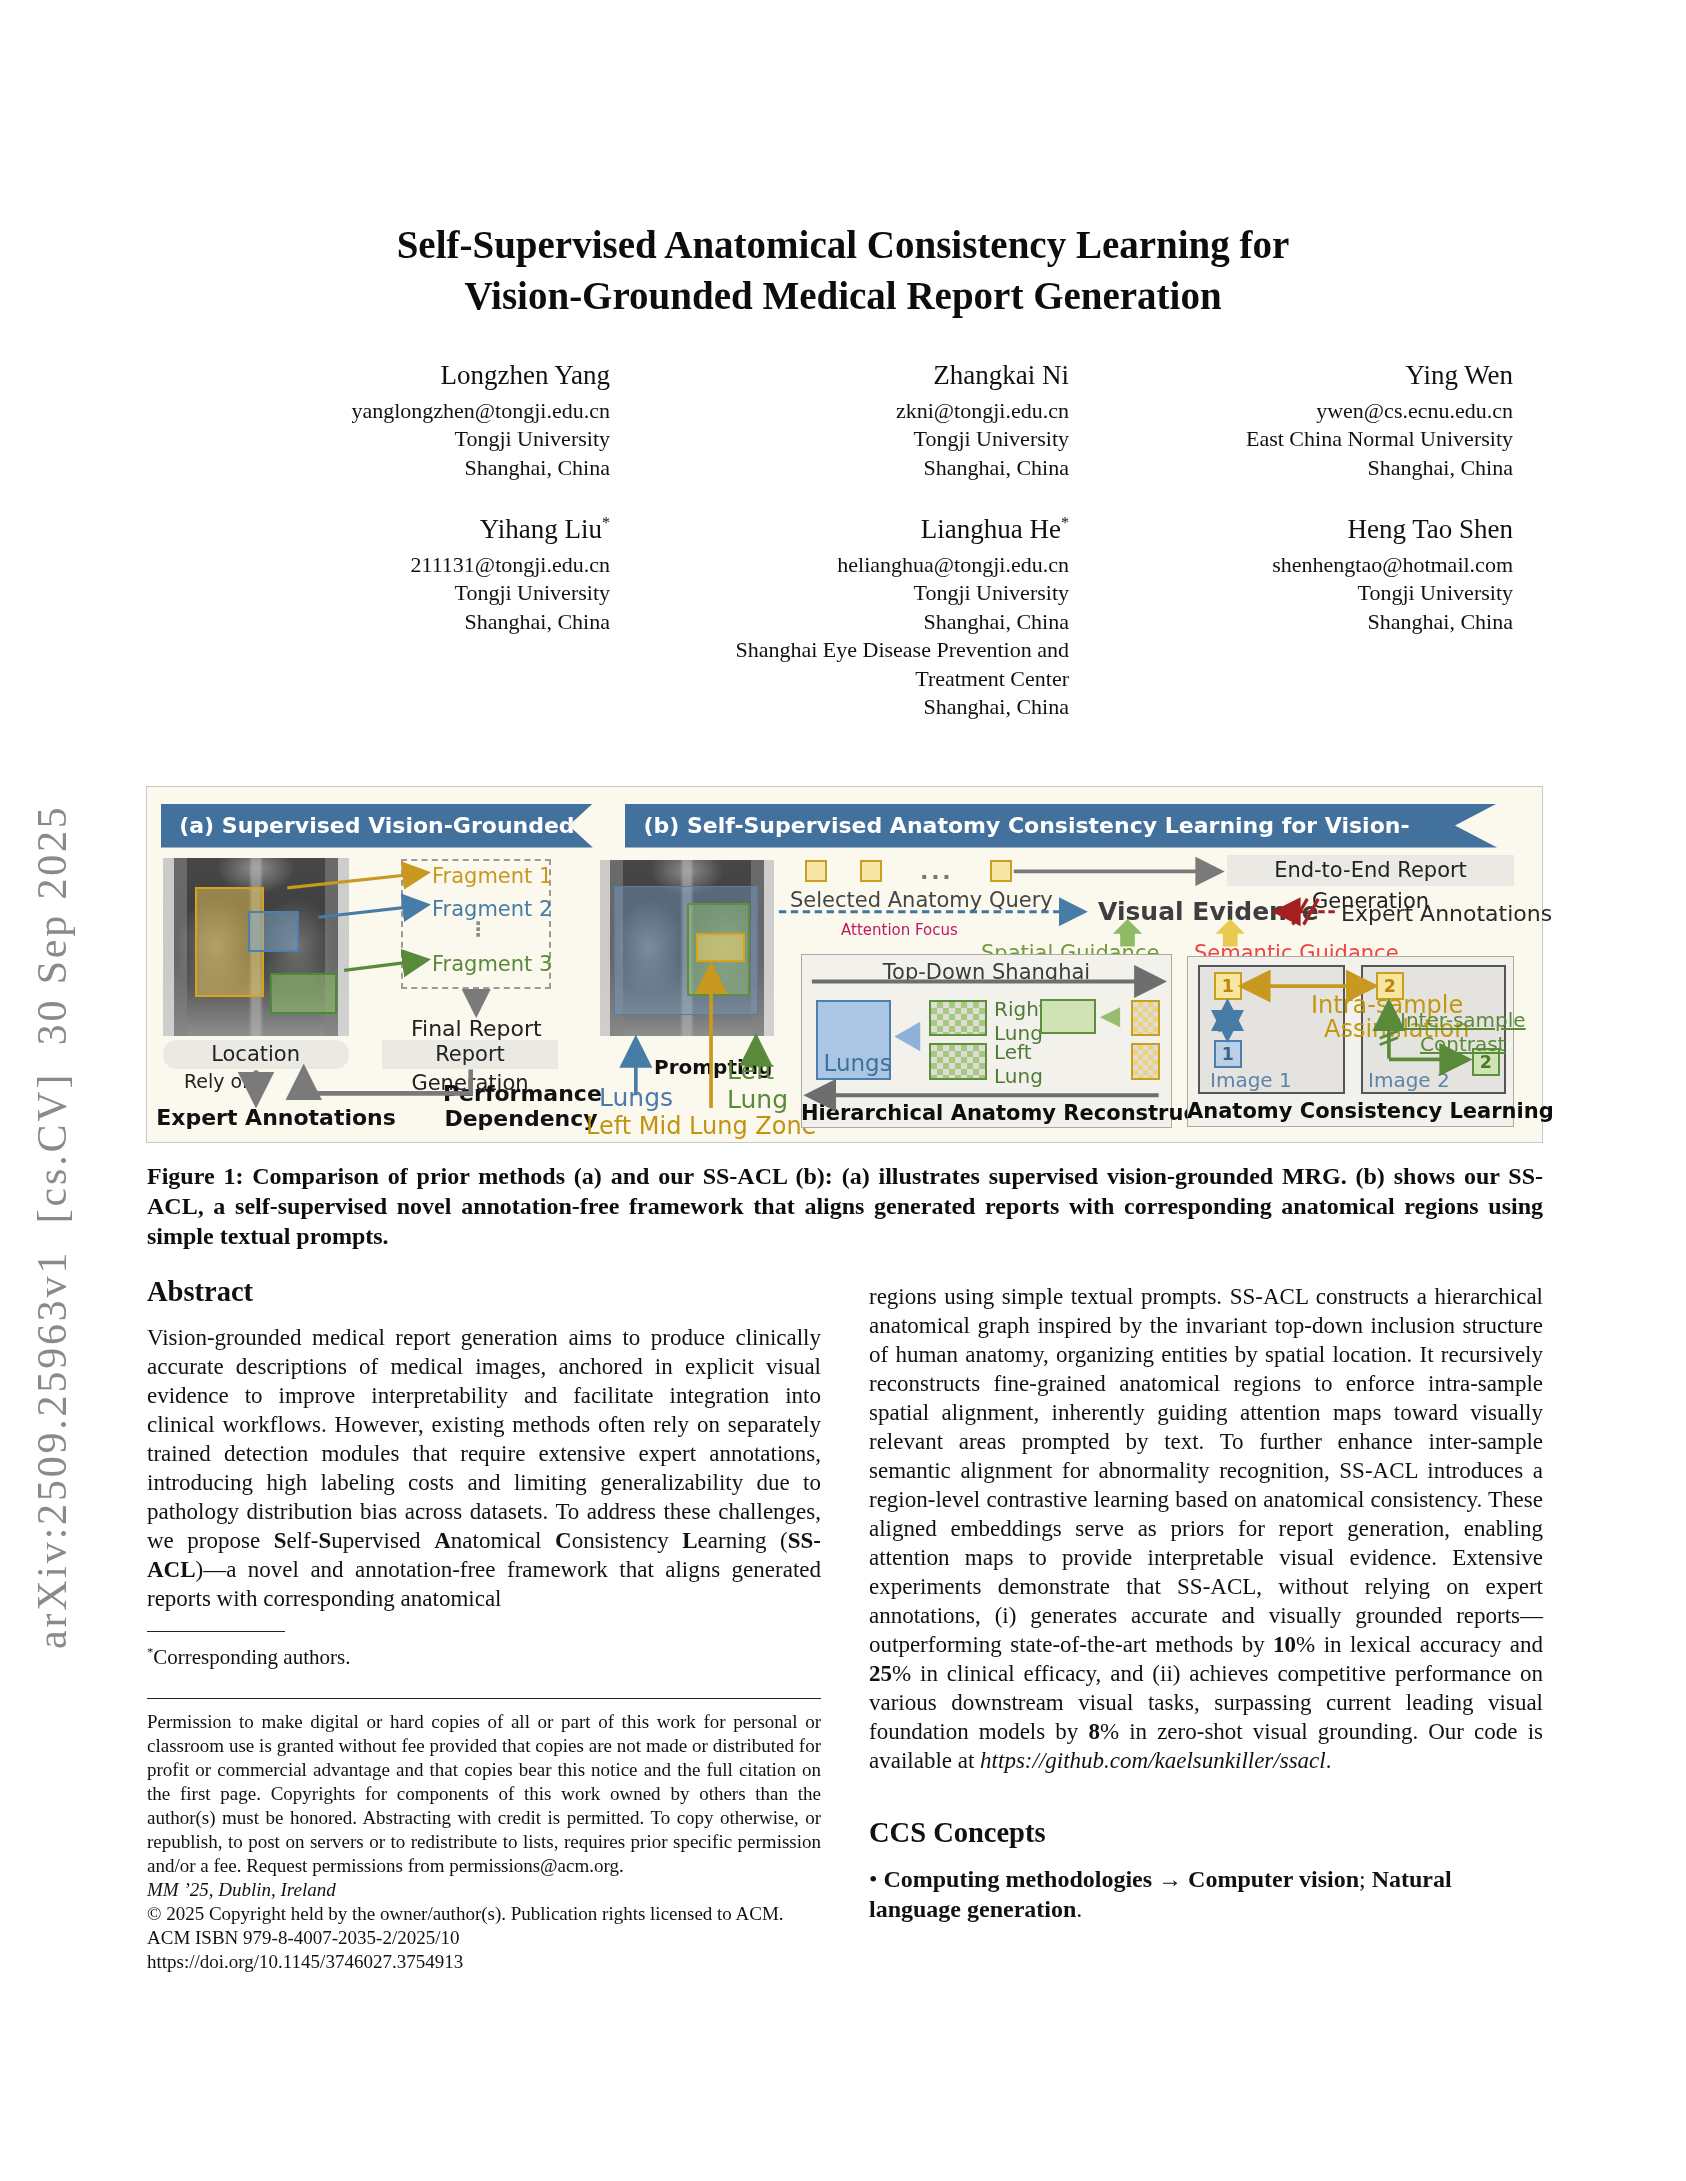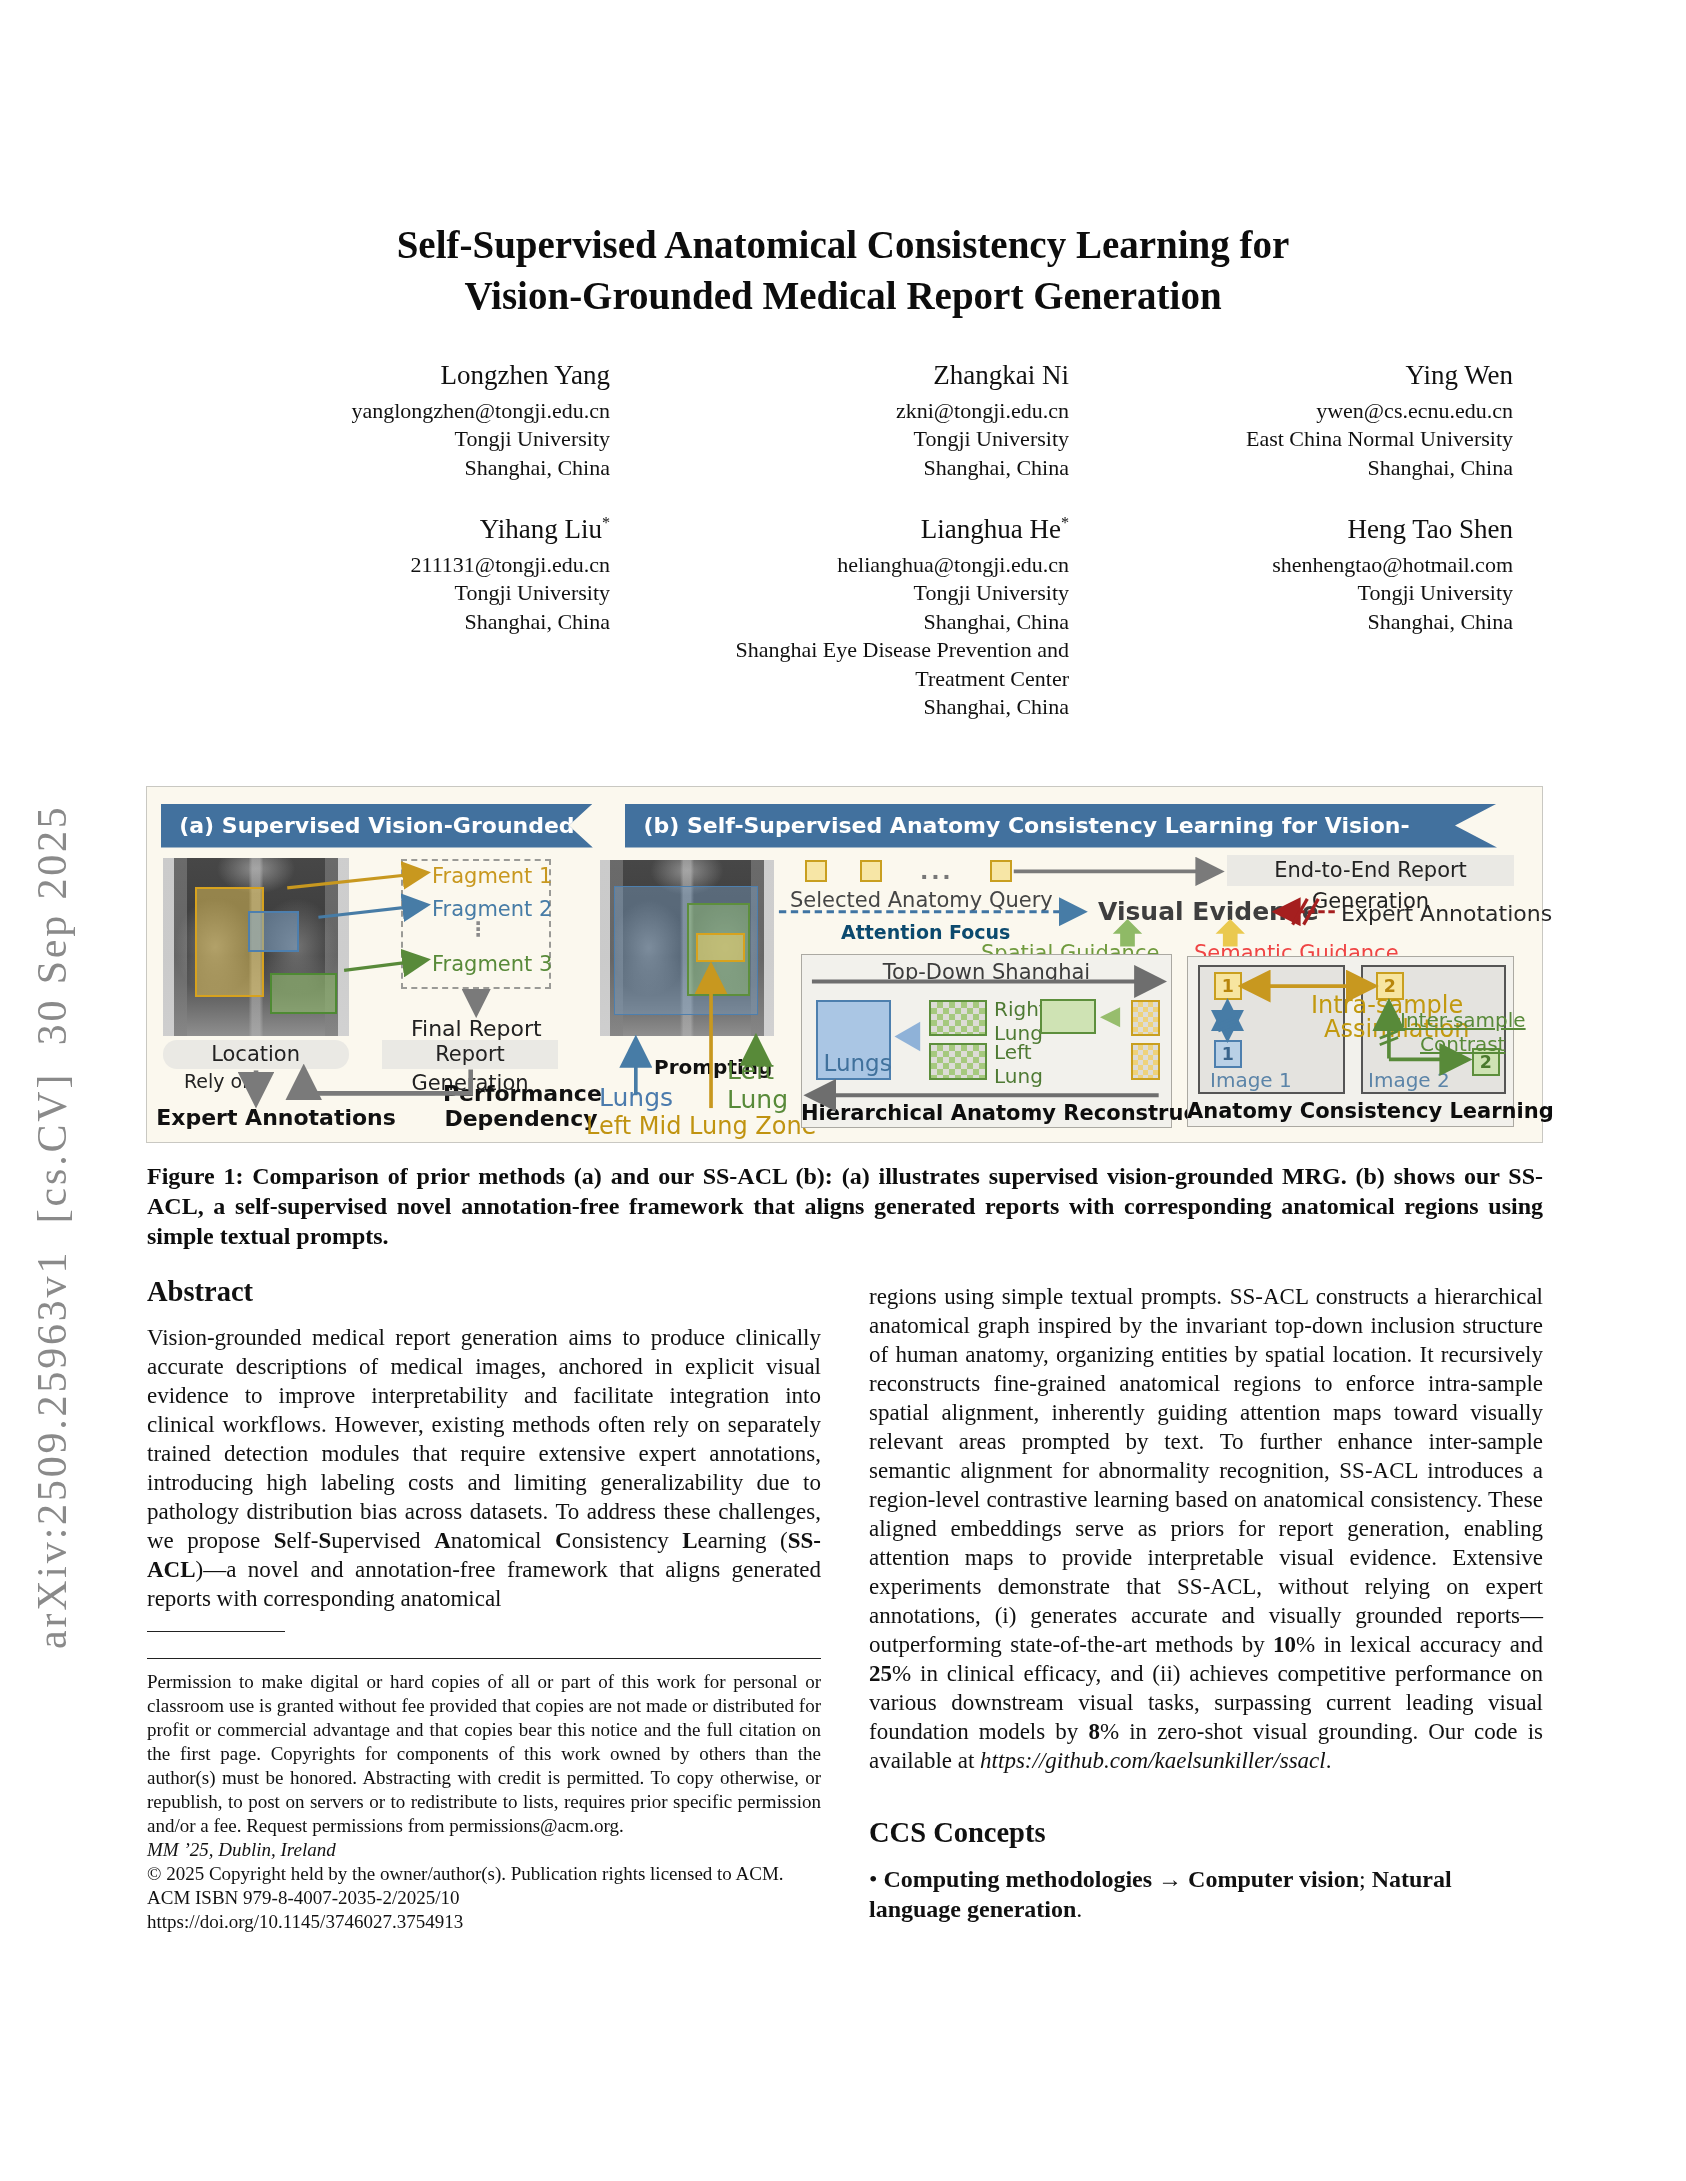--- a/index.html
+++ b/index.html
@@ -163,21 +163,21 @@
     </div>
     <div class="abs figtxt" style="left:439px;top:325px;font-size:24px;color:#c09310;">Left Mid Lung Zone</div>
 
     <div class="abs" style="left:658px;top:73px;width:22px;height:22px;border:2.8px solid #c99f1f;background:#f7e6a6;"></div>
     <div class="abs" style="left:713px;top:73px;width:22px;height:22px;border:2.8px solid #c99f1f;background:#f7e6a6;"></div>
     <div class="abs figtxt" style="left:773px;top:72px;font-size:22px;color:#777;letter-spacing:2.8px;font-weight:bold;">...</div>
     <div class="abs" style="left:843px;top:73px;width:22px;height:22px;border:2.8px solid #c99f1f;background:#f7e6a6;"></div>
     <div class="abs figtxt" style="left:643px;top:101px;width:230px;text-align:center;font-size:21px;color:#454545;">Selected Anatomy Query</div>
     <div class="abs gbox" style="left:1080px;top:68px;width:287px;height:31px;line-height:31px;">End-to-End Report Generation</div>
 
-    <div class="abs figtxt" style="left:694px;top:134px;font-size:19px;color:#0c4a6e;font-weight:bold;">Attention Focus</div>
+    <div class="abs figtxt" style="left:694px;top:134px;font-size:15px;color:#be185d;">Attention Focus</div>
     <div class="abs figtxt" style="left:951px;top:110px;font-size:25px;font-weight:bold;color:#3e3e3e;">Visual Evidence</div>
     <div class="abs figtxt" style="left:1194px;top:114px;font-size:22px;color:#282828;">Expert Annotations</div>
     <div class="abs figtxt" style="left:834px;top:154px;font-size:21px;color:#6f9a3d;">Spatial Guidance</div>
     <div class="abs figtxt" style="left:1047px;top:154px;font-size:21px;color:#ef4444;">Semantic Guidance</div>
 
     <div class="abs panel" style="left:654px;top:167px;width:371px;height:174px;"></div>
     <div class="abs figtxt" style="left:654px;top:173px;width:371px;text-align:center;font-size:21px;color:#3c3c3c;">Top-Down Shanghai</div>
     <div class="abs" style="left:669px;top:213px;width:75px;height:80px;border:2.8px solid #4d7fae;background:#aac6e4;">
       <div class="abs figtxt" style="left:5.5px;bottom:1.8px;font-size:23px;color:#40719c;">Lungs</div>
     </div>
@@ -277,20 +277,21 @@
 
   <div class="caption">Figure 1: Comparison of prior methods (a) and our SS-ACL (b): (a) illustrates supervised vision-grounded MRG. (b) shows our SS-ACL, a self-supervised novel annotation-free framework that aligns generated reports with corresponding anatomical regions using simple textual prompts.</div>
 
   <div class="col-left">
     <div class="sec-h">Abstract</div>
     <p class="body-text"><span>Vision-grounded medical report generation aims to produce clinically accurate descriptions of medical images, anchored in explicit visual evidence to improve interpretability and facilitate integration into clinical workflows. However, existing methods often rely on separately trained detection modules that require extensive expert annotations, introducing high labeling costs and limiting generalizability due to pathology distribution bias across datasets. To address these challenges, we propose </span><span style="font-weight: bold;">S</span><span>elf-</span><span style="font-weight: bold;">S</span><span>upervised </span><span style="font-weight: bold;">A</span><span>natomical </span><span style="font-weight: bold;">C</span><span>onsistency </span><span style="font-weight: bold;">L</span><span>earning (</span><span style="font-weight: bold;">SS-ACL</span><span>)—a novel and annotation-free framework that aligns generated reports with corresponding anatomical</span></p>
   </div>
 
   <div class="footnote-block">
     <div class="fn-rule"></div>
+    <div class="fn-text"><sup>*</sup><span>Corresponding authors.</span></div>
     <div class="big-rule"></div>
     <p class="legal">Permission to make digital or hard copies of all or part of this work for personal or classroom use is granted without fee provided that copies are not made or distributed for profit or commercial advantage and that copies bear this notice and the full citation on the first page. Copyrights for components of this work owned by others than the author(s) must be honored. Abstracting with credit is permitted. To copy otherwise, or republish, to post on servers or to redistribute to lists, requires prior specific permission and/or a fee. Request permissions from permissions@acm.org.</p>
     <div class="legal-line it">MM ’25, Dublin, Ireland</div>
     <div class="legal-line">© 2025 Copyright held by the owner/author(s). Publication rights licensed to ACM.</div>
     <div class="legal-line">ACM ISBN 979-8-4007-2035-2/2025/10</div>
     <div class="legal-line">https://doi.org/10.1145/3746027.3754913</div>
   </div>
 
   <div class="col-right">
     <p class="body-text"><span>regions using simple textual prompts. SS-ACL constructs a hierarchical anatomical graph inspired by the invariant top-down inclusion structure of human anatomy, organizing entities by spatial location. It recursively reconstructs fine-grained anatomical regions to enforce intra-sample spatial alignment, inherently guiding attention maps toward visually relevant areas prompted by text. To further enhance inter-sample semantic alignment for abnormality recognition, SS-ACL introduces a region-level contrastive learning based on anatomical consistency. These aligned embeddings serve as priors for report generation, enabling attention maps to provide interpretable visual evidence. Extensive experiments demonstrate that SS-ACL, without relying on expert annotations, (i) generates accurate and visually grounded reports—outperforming state-of-the-art methods by </span><span style="font-weight: bold;">10</span><span>% in lexical accuracy and </span><span style="font-weight: bold;">25</span><span>% in clinical efficacy, and (ii) achieves competitive performance on various downstream visual tasks, surpassing current leading visual foundation models by </span><span style="font-weight: bold;">8</span><span>% in zero-shot visual grounding. Our code is available at </span><span style="font-style: italic;">https://github.com/kaelsunkiller/ssacl</span><span>.</span></p>

